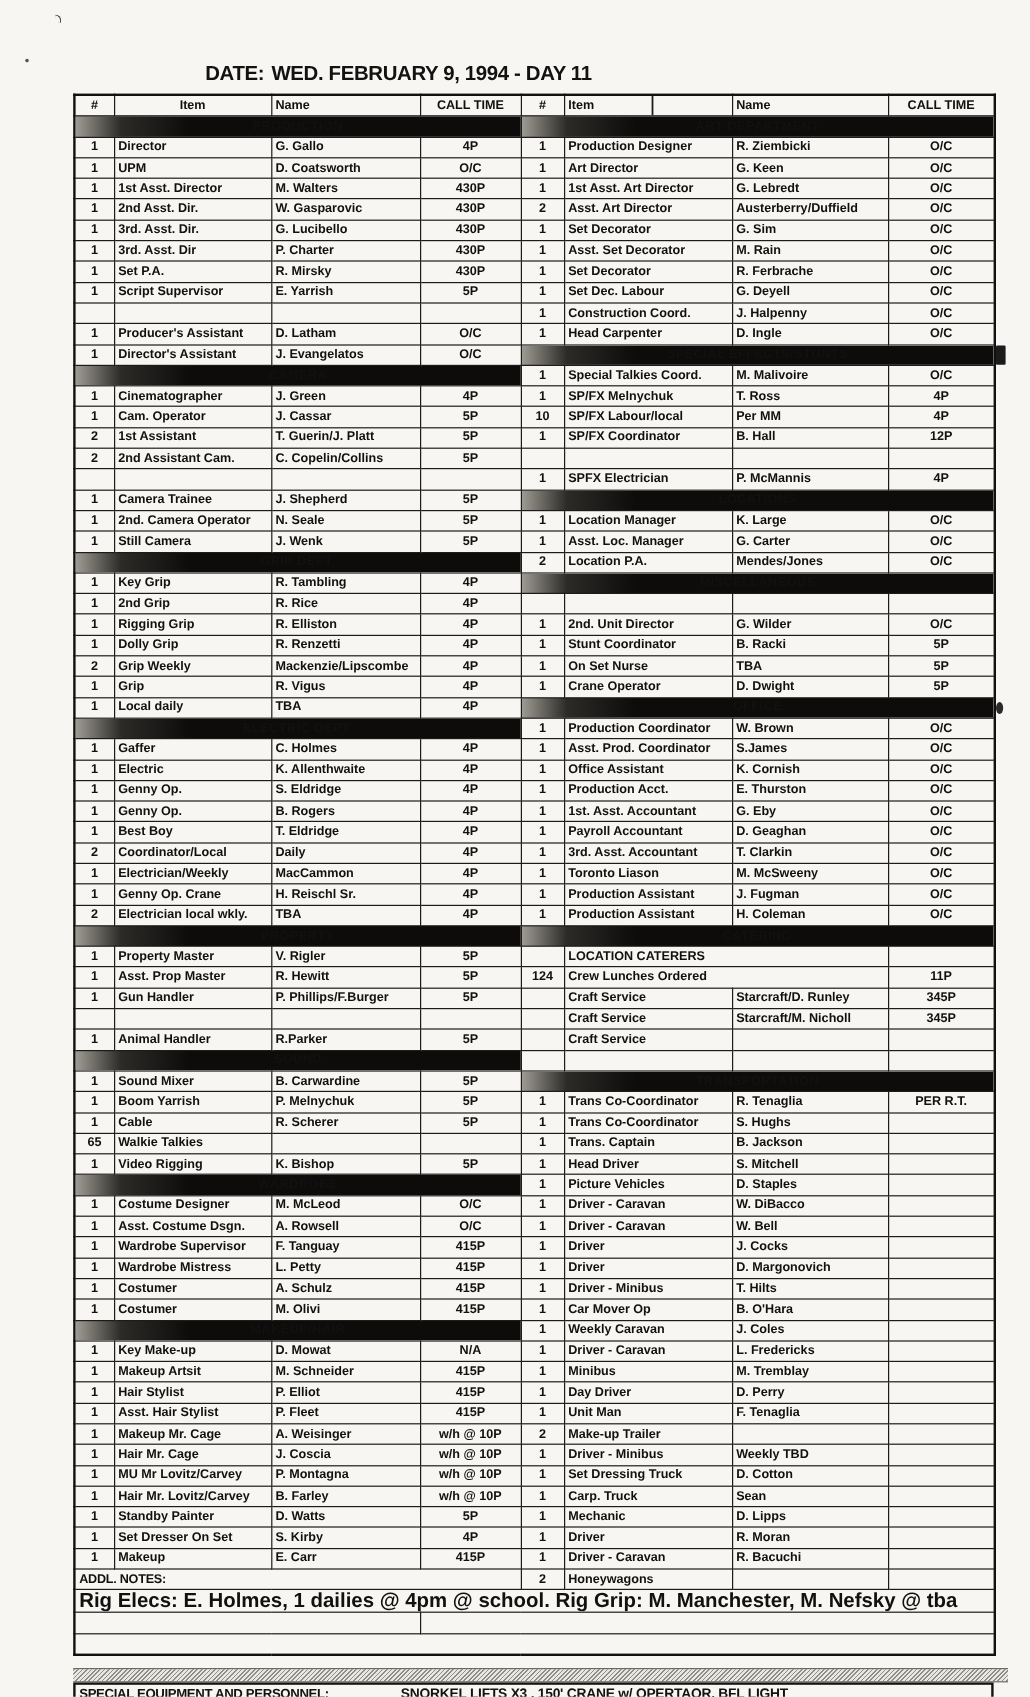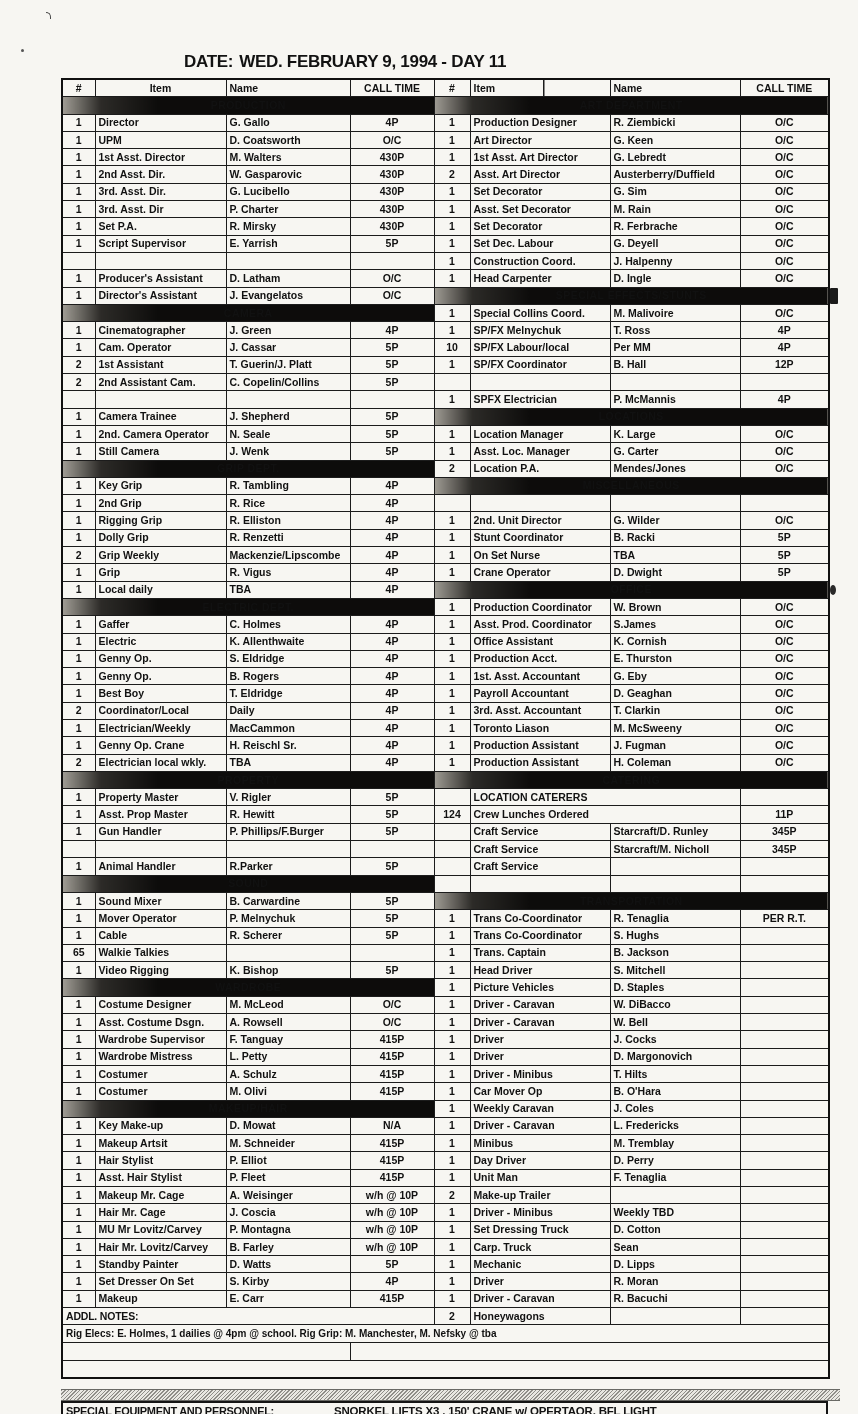--- a/index.html
+++ b/index.html
@@ -14,21 +14,21 @@
   .page{position:absolute;inset:0;overflow:hidden;}
 
   
   .artifact{position:absolute;background:#555;border-radius:50%;}
   .a1{left:46px;top:12px;width:4px;height:6px;background:transparent;border:1.5px solid #4a4a4a;border-left:none;border-bottom:none;border-radius:0 6px 0 0;}
   .a2{left:21px;top:49px;width:3px;height:3px;}
   .a3{left:830px;top:288px;width:8px;height:16px;background:#1b1b1b;border-radius:1px;}
   .a4{left:830px;top:585px;width:6px;height:10px;background:#2a2a2a;}
 
   .title{
-    position:absolute;left:184px;top:52px;
+    position:absolute;left:171px;top:52px;
     font-size:17px;font-weight:bold;letter-spacing:-0.3px;white-space:nowrap;
   }
   .title .dlabel{margin-right:6px;}
 
   .doc{position:absolute;left:61px;top:78px;width:767px;}
 
   table.sheet{
     border-collapse:collapse;table-layout:fixed;width:767px;
     border:2.5px solid #111;
   }
@@ -48,21 +48,21 @@
     background-size:1.5px 100%;background-position:72px 0;background-repeat:no-repeat;
   }
   td.bar{
     background-color:#0d0c0b;
     background-image:linear-gradient(90deg,rgba(185,181,172,.85) 0px,rgba(70,68,63,.55) 38px,rgba(0,0,0,0) 95px);
     color:#f5f3ee;text-align:center;
     font-size:10.8px;letter-spacing:.45px;
   }
   td.notelabel{font-size:11.5px;letter-spacing:-0.2px;padding-left:2px;margin-top:17px;}
   tr.tall{height:18px;}
-  tr.tall td{font-size:10px;}
+  tr.tall td{font-size:17px;}
   tr.split{height:17px;}
   tr.thin{height:12px;}
 
   .hatch{
     margin-top:10px;height:10px;width:779px;
     background:repeating-linear-gradient(135deg,#8f8d88 0 1px,#e9e7e2 1px 2.6px);
     border-top:1px solid #6a6a66;border-bottom:1px solid #6a6a66;
   }
   .equip{
     width:767px;border:2.2px solid #141414;height:21px;
@@ -218,21 +218,21 @@
           <tr>
             <td class="num">1</td>
             <td class="item">Director's Assistant</td>
             <td class="name">J. Evangelatos</td>
             <td class="call">O/C</td>
             <td class="bar" colspan="4">SPECIAL EFFECTS/STUNTS</td>
           </tr>
           <tr>
             <td class="bar" colspan="4">CAMERA</td>
             <td class="num">1</td>
-            <td class="item">Special Collins Coord.</td>
+            <td class="item">Special Talkies Coord.</td>
             <td class="name">M. Malivoire</td>
             <td class="call">O/C</td>
           </tr>
           <tr>
             <td class="num">1</td>
             <td class="item">Cinematographer</td>
             <td class="name">J. Green</td>
             <td class="call">4P</td>
             <td class="num">1</td>
             <td class="item">SP/FX Melnychuk</td>
@@ -535,21 +535,21 @@
           </tr>
           <tr>
             <td class="num">1</td>
             <td class="item">Sound Mixer</td>
             <td class="name">B. Carwardine</td>
             <td class="call">5P</td>
             <td class="bar" colspan="4">TRANSPORTATION</td>
           </tr>
           <tr>
             <td class="num">1</td>
-            <td class="item">Mover Operator</td>
+            <td class="item">Boom Yarrish</td>
             <td class="name">P. Melnychuk</td>
             <td class="call">5P</td>
             <td class="num">1</td>
             <td class="item">Trans Co-Coordinator</td>
             <td class="name">R. Tenaglia</td>
             <td class="call">PER R.T.</td>
           </tr>
           <tr>
             <td class="num">1</td>
             <td class="item">Cable</td>

